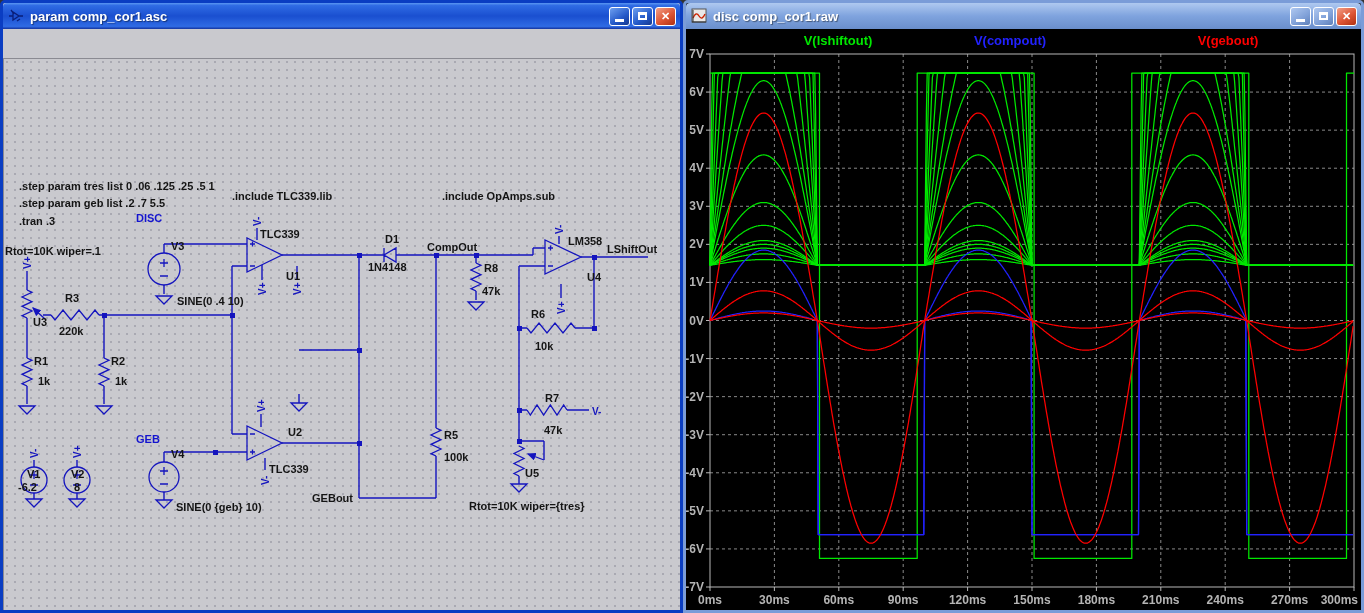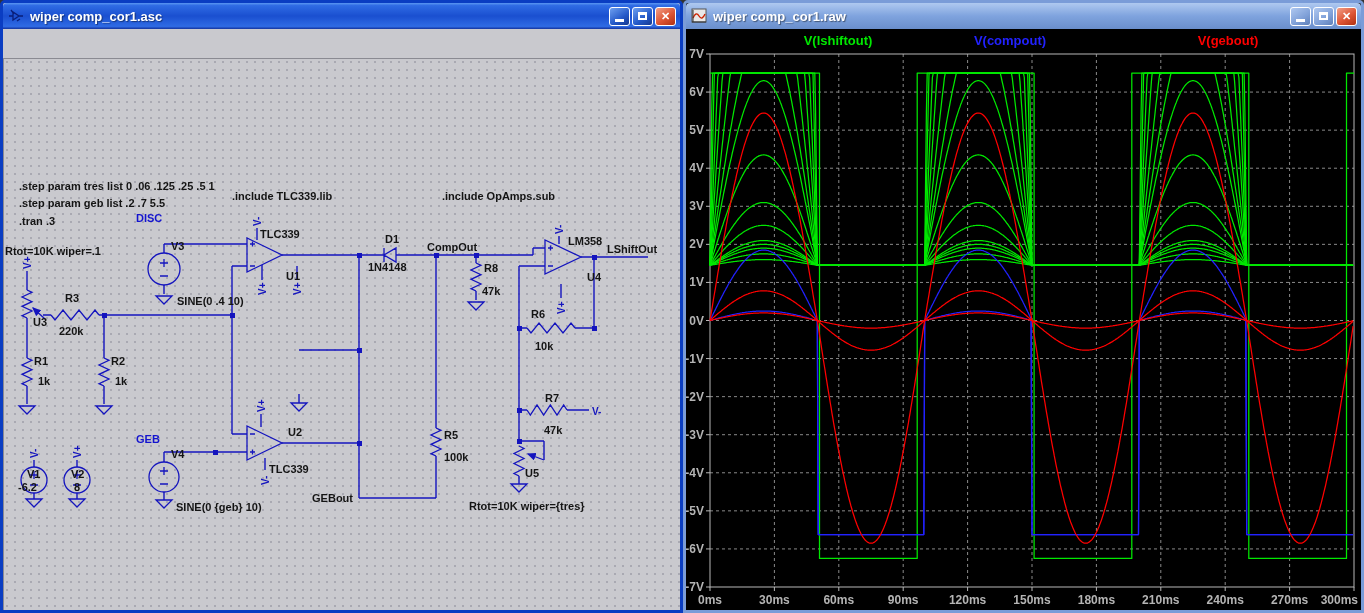--- a/index.html
+++ b/index.html
@@ -42,21 +42,21 @@
 
 <div id="desktop">
 
   <div class="win" id="win-left">
     <div class="titlebar active">
       <span class="title-icon">
         <svg width="16" height="16" viewBox="0 0 16 16" style="position:static">
           <path d="M1,8 L5,8 M5,4 L5,12 L11,8 Z M11,8 L15,8 M3,2 L6,6 M12,11 L9,13" stroke="#0A1E78" stroke-width="1.3" fill="none"></path>
         </svg>
       </span>
-      <span class="title-text">wiper comp_cor1.asc</span>
+      <span class="title-text">param comp_cor1.asc</span>
       <span class="win-buttons">
         <span class="wbtn blue">
             <span class="glyph-min"></span>
           </span>
         <span class="wbtn blue">
             <span class="glyph-max"></span>
           </span>
         <span class="wbtn red">✕</span>
       </span>
     </div>
@@ -223,21 +223,21 @@
 
   <div class="win" id="win-right">
     <div class="titlebar inactive">
       <span class="title-icon">
         <svg width="16" height="16" viewBox="0 0 16 16" style="position:static">
           <rect x="1" y="1" width="14" height="13" fill="#E8E8E8" stroke="#555"></rect>
           <path d="M2,10 Q5,3 8,8 T14,6" stroke="#CC2200" stroke-width="1.4" fill="none"></path>
           <path d="M1,14 H15 M2,2 V14" stroke="#333" stroke-width="1"></path>
         </svg>
       </span>
-      <span class="title-text">wiper comp_cor1.raw</span>
+      <span class="title-text">disc comp_cor1.raw</span>
       <span class="win-buttons">
         <span class="wbtn blue pale">
             <span class="glyph-min"></span>
           </span>
         <span class="wbtn blue pale">
             <span class="glyph-max"></span>
           </span>
         <span class="wbtn red">✕</span>
       </span>
     </div>

